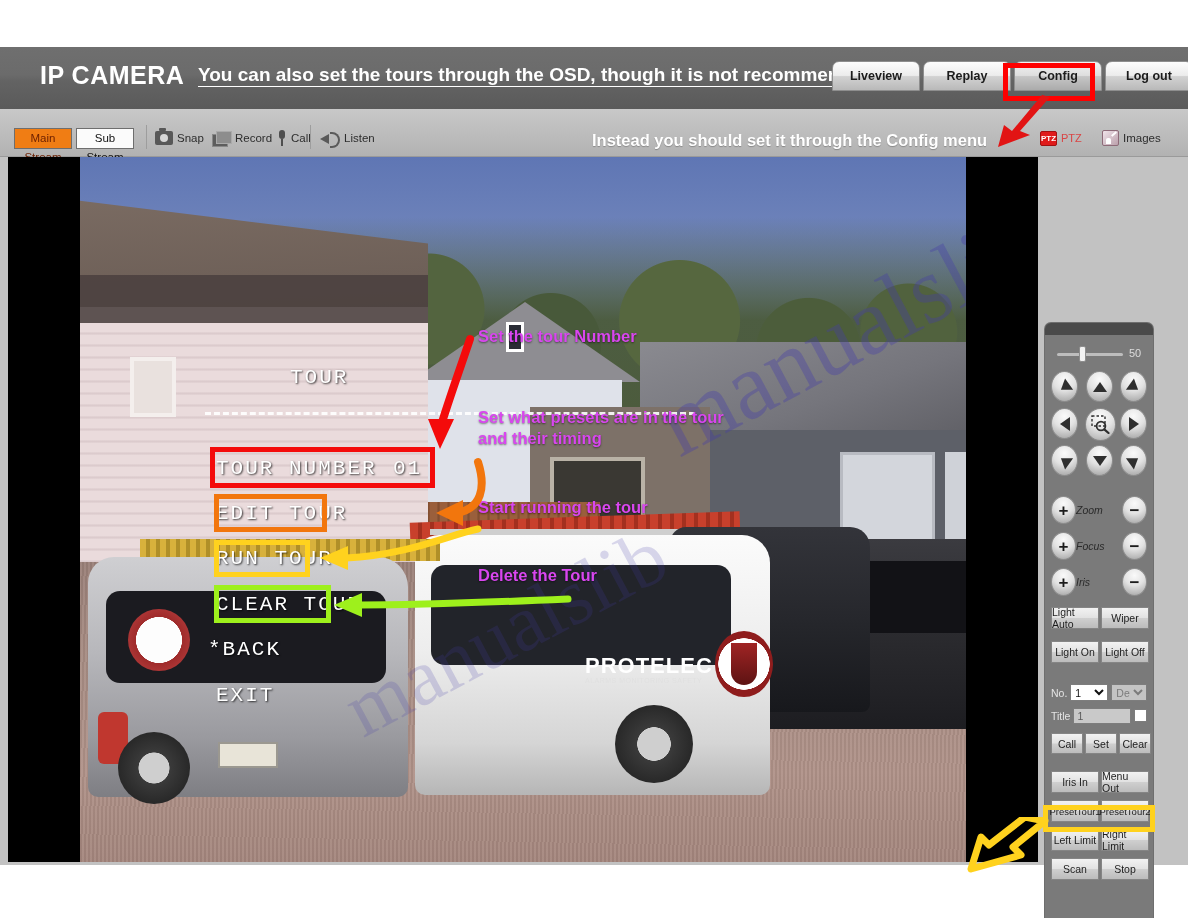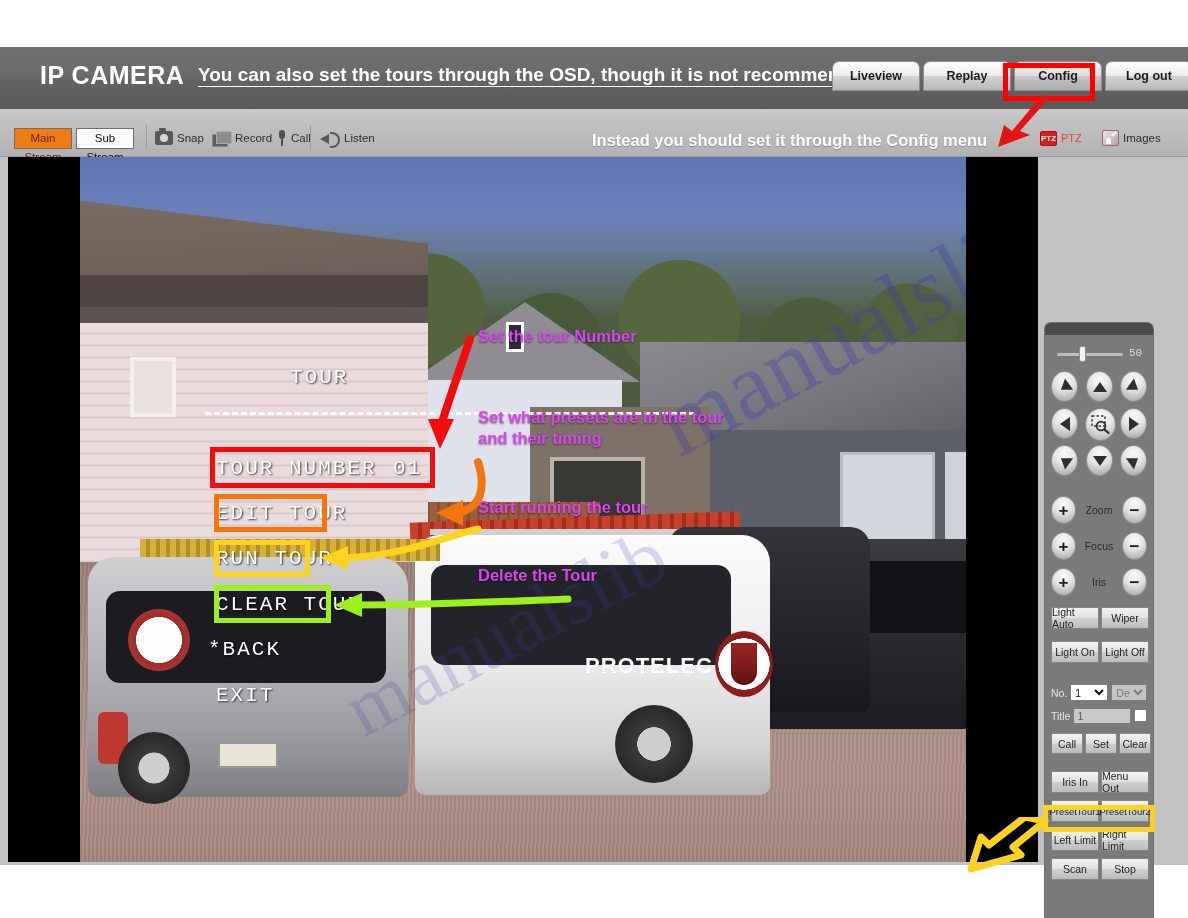--- a/index.html
+++ b/index.html
@@ -214,21 +214,21 @@
 
   
   #ptzpanel{
     position:absolute; left:1045px; top:166px; width:108px; height:670px;
     background:#7a7a7a; border-radius:6px;
     box-shadow:0 0 0 1px #6e6e6e;
   }
   #ptz-top{ position:absolute; left:0; top:0; width:108px; height:12px;
             background:#4a4a4a; border-radius:6px 6px 0 0;}
 
-  #speedrow{ position:absolute; left:6px; top:23px; width:96px; height:16px;font-family:Liberation Mono, monospace; }
+  #speedrow{ position:absolute; left:6px; top:23px; width:96px; height:16px; }
   #speedtrack{ position:absolute; left:6px; top:7px; width:66px; height:3px; background:#bdbdbd; border-radius:2px;}
   #speedthumb{ position:absolute; left:28px; top:0px; width:7px; height:16px; background:#f2f2f2; border:1px solid #8d8d8d; border-radius:2px; cursor:pointer;}
   #speedval{ position:absolute; left:78px; top:1px; font-size:11px; color:#dcdcdc; }
 
   .dpad{ position:absolute; left:6px; width:96px; height:34px; }
   .dbtn{
     position:absolute; width:27px; height:31px; border-radius:50%;
     background:radial-gradient(circle at 50% 25%,#fafafa 0%,#e2e2e2 45%,#bdbdbd 75%,#9e9e9e 100%);
     border:1px solid #8e8e8e; cursor:pointer;
     display:flex;align-items:center;justify-content:center;
@@ -247,21 +247,21 @@
     background:radial-gradient(circle at 50% 25%,#fbfbfb 0%,#e4e4e4 45%,#c0c0c0 78%,#a0a0a0 100%);
     border:1px solid #8a8a8a; cursor:pointer; display:flex;align-items:center;justify-content:center;
   }
   .pmrow{ position:absolute; left:6px; width:96px; height:30px; display:flex; align-items:center; }
   .pmbtn{
     width:25px; height:28px; border-radius:50%;
     background:radial-gradient(circle at 50% 25%,#fafafa 0%,#e2e2e2 45%,#bdbdbd 76%,#9c9c9c 100%);
     border:1px solid #8e8e8e; cursor:pointer;
     display:flex;align-items:center;justify-content:center; font-size:17px; font-weight:bold; color:#1c1c1c; line-height:1;
   }
-  .pmlbl{ flex:1; text-align:center; font-size:10.5px; color:#2b2b2b; }
+  .pmlbl{ flex:1; font-size:10.5px; color:#2b2b2b;font-style:italic; }
 
   .gbtn{
     position:absolute; height:22px;
     background:linear-gradient(to bottom,#f2f2f2 0%,#e2e2e2 48%,#cfcfcf 52%,#bcbcbc 100%);
     border:1px solid #858585; font-size:10.5px; color:#1d1d1d;
     display:flex;align-items:center;justify-content:center; cursor:pointer;
   }
   .gl{ left:6px; width:48px; }
   .gr{ left:56px; width:48px; }
 

